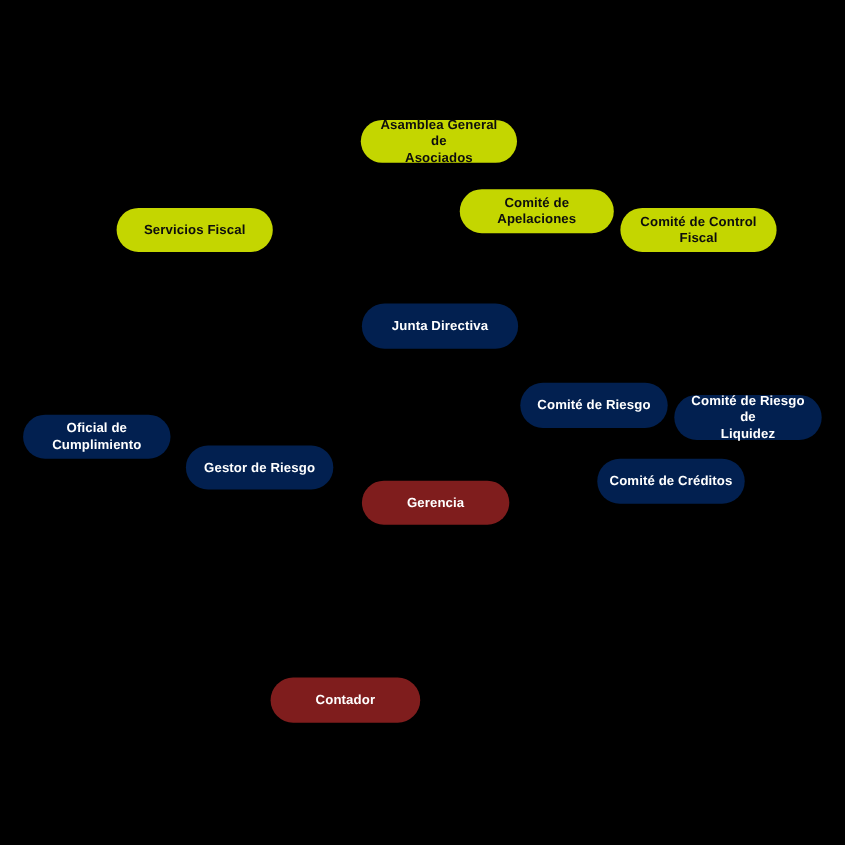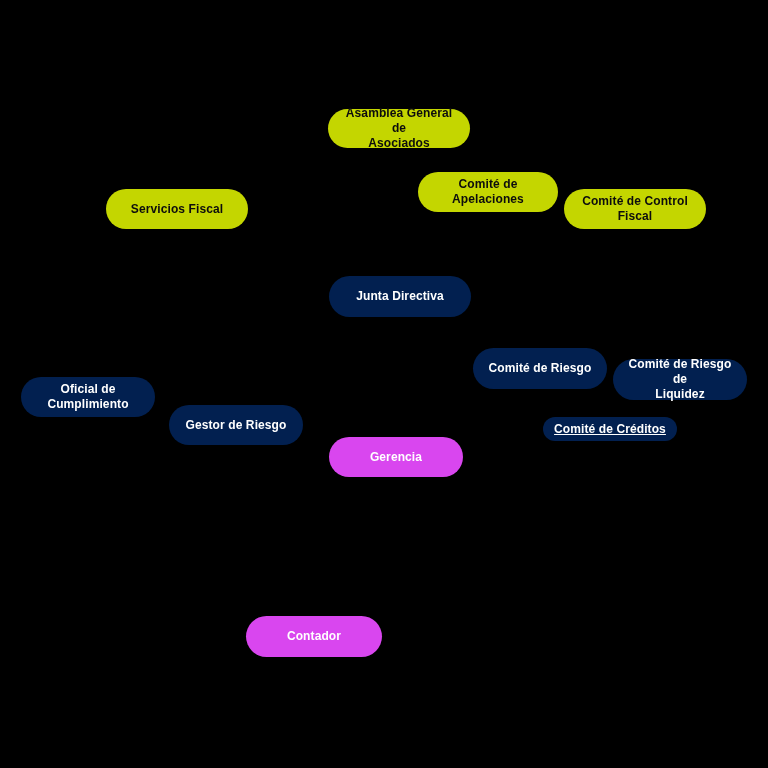--- a/index.html
+++ b/index.html
@@ -40,21 +40,21 @@
   }
   .lime {
     background: #c4d600;
     color: #0d0d0d;
   }
   .navy {
     background: #022050;
     color: #ffffff;
   }
   .green {
-    background: #d946ef;
+    background: #7f1d1d;
     color: #ffffff;
   }
 </style>
 </head>
 <body>
 
 <div id="org-canvas" style="background: rgb(0, 0, 0);">
     <div class="node lime" style="left: 328px; top: 109px; width: 142px; height: 39px;">
       <span class="node-label">Asamblea General de
 Asociados</span>
@@ -77,21 +77,21 @@
     <div class="node navy" style="left: 613px; top: 348px; width: 134px; height: 41px; margin-top: 11px;">
       <span class="node-label">Comité de Riesgo de
 Liquidez</span>
     </div>
     <div class="node navy" style="left: 21px; top: 377px; width: 134px; height: 40px;">
       <span class="node-label">Oficial de Cumplimiento</span>
     </div>
     <div class="node navy" style="left: 169px; top: 377px; width: 134px; height: 40px; margin-top: 28px;">
       <span class="node-label">Gestor de Riesgo</span>
     </div>
-    <div class="node navy" style="left: 543px; top: 417px; width: 134px; height: 24px; text-decoration: underline;">
+    <div class="node navy" style="left: 543px; top: 417px; width: 134px; height: 41px;">
       <span class="node-label">Comité de Créditos</span>
     </div>
     <div class="node green" style="left: 329px; top: 437px; width: 134px; height: 40px;">
       <span class="node-label">Gerencia</span>
     </div>
     <div class="node green" style="left: 246px; top: 616px; width: 136px; height: 41px;">
       <span class="node-label">Contador</span>
     </div>
   </div>
 

